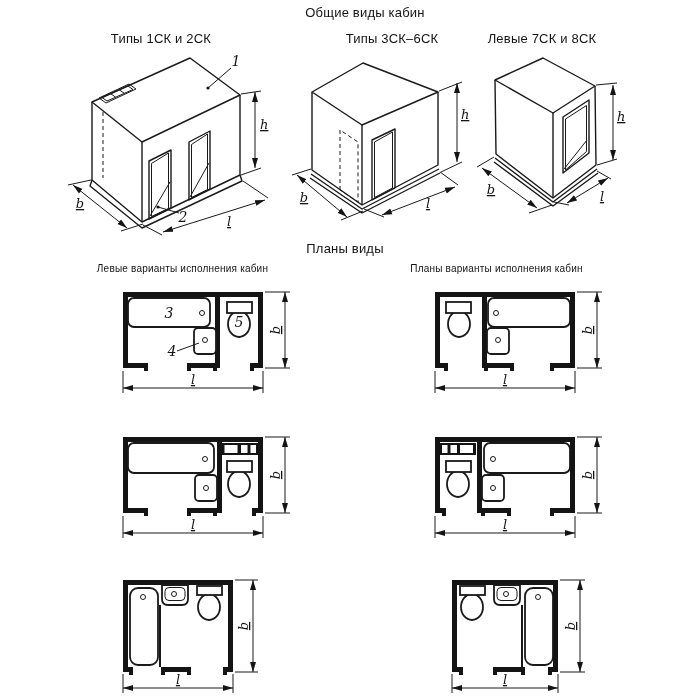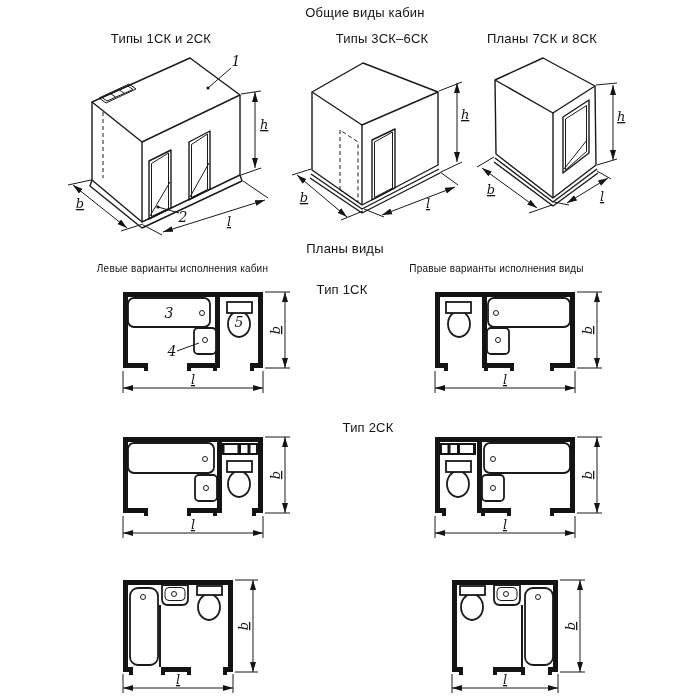--- a/index.html
+++ b/index.html
@@ -18,27 +18,25 @@
   .dimtext{font:italic 13px "DejaVu Serif",serif;fill:#141414;text-decoration:underline;}
   .callout{font:italic 14px "DejaVu Serif",serif;fill:#141414;}
 </style>
 </head>
 <body>
 
 <div class="page">
 
   <div class="lbl" style="left:200px;top:5px;width:330px;">Общие виды кабин</div>
   <div class="lbl" style="left:81px;top:31px;width:160px;">Типы 1СК и 2СК</div>
-  <div class="lbl" style="left:302px;top:31px;width:160px;">Типы 3СК–6СК</div>
-  <div class="lbl" style="left:462px;top:31px;width:160px;">Планы 7СК и 8СК</div>
+  <div class="lbl" style="left:312px;top:31px;width:160px;">Типы 3СК–6СК</div>
+  <div class="lbl" style="left:462px;top:31px;width:160px;">Левые 7СК и 8СК</div>
   <div class="lbl" style="left:265px;top:241px;width:160px;">Планы виды</div>
   <div class="lbl small" style="left:80px;top:263px;width:205px;">Левые варианты исполнения кабин</div>
-  <div class="lbl small" style="left:394px;top:263px;width:205px;">Правые варианты исполнения виды</div>
-  <div class="lbl" style="left:262px;top:282px;width:160px;">Тип 1СК</div>
-  <div class="lbl" style="left:288px;top:420px;width:160px;">Тип 2СК</div>
+  <div class="lbl small" style="left:394px;top:263px;width:205px;">Планы варианты исполнения кабин</div>
 
   <svg style="left:55px;top:50px;" width="230" height="190" viewBox="0 0 230 190">
     <defs>
       <marker id="arw" markerUnits="userSpaceOnUse" markerWidth="11" markerHeight="8" refX="10" refY="4" orient="auto-start-reverse">
         <path d="M10,4 L0,1 L0,7 Z" fill="#141414"></path>
       </marker>
     </defs>
     <g>
       <path class="ln" d="M37,52 L135,8 L185,45 L87,92 Z"></path>
       <path class="ln" d="M37,52 L37,130 L87,172 L185,125 L185,45"></path>

